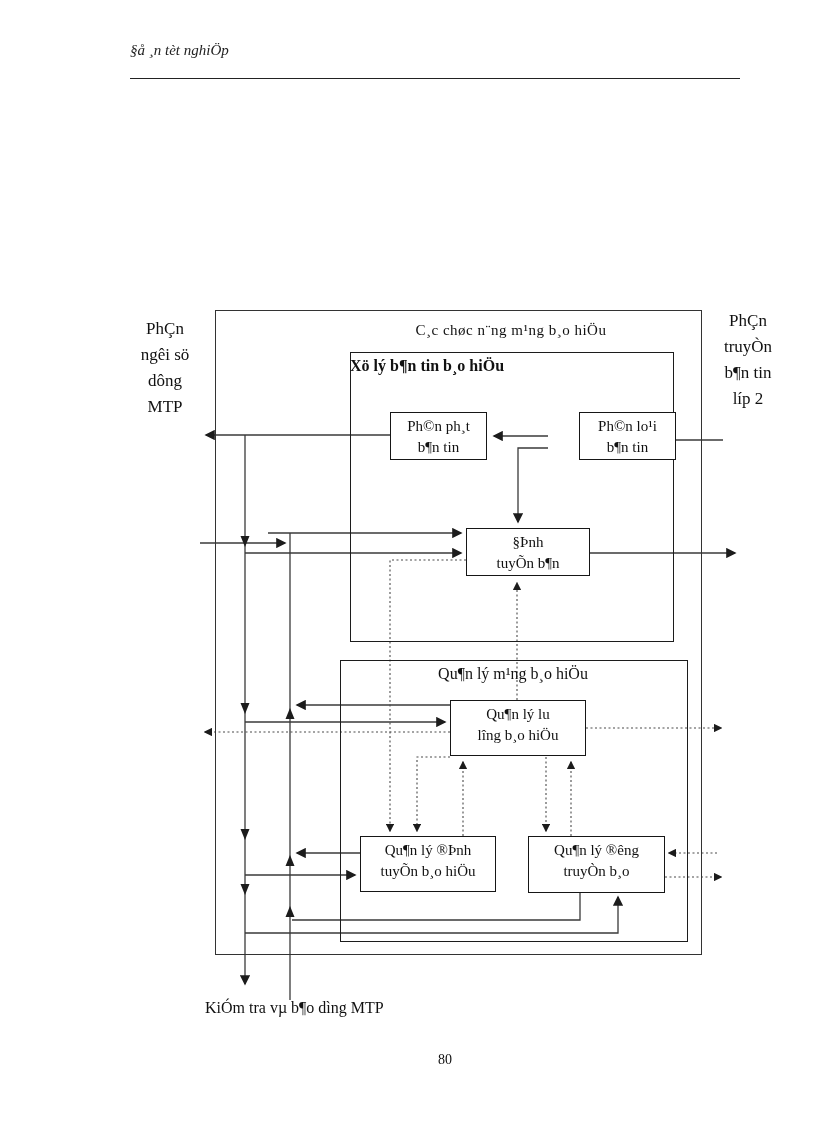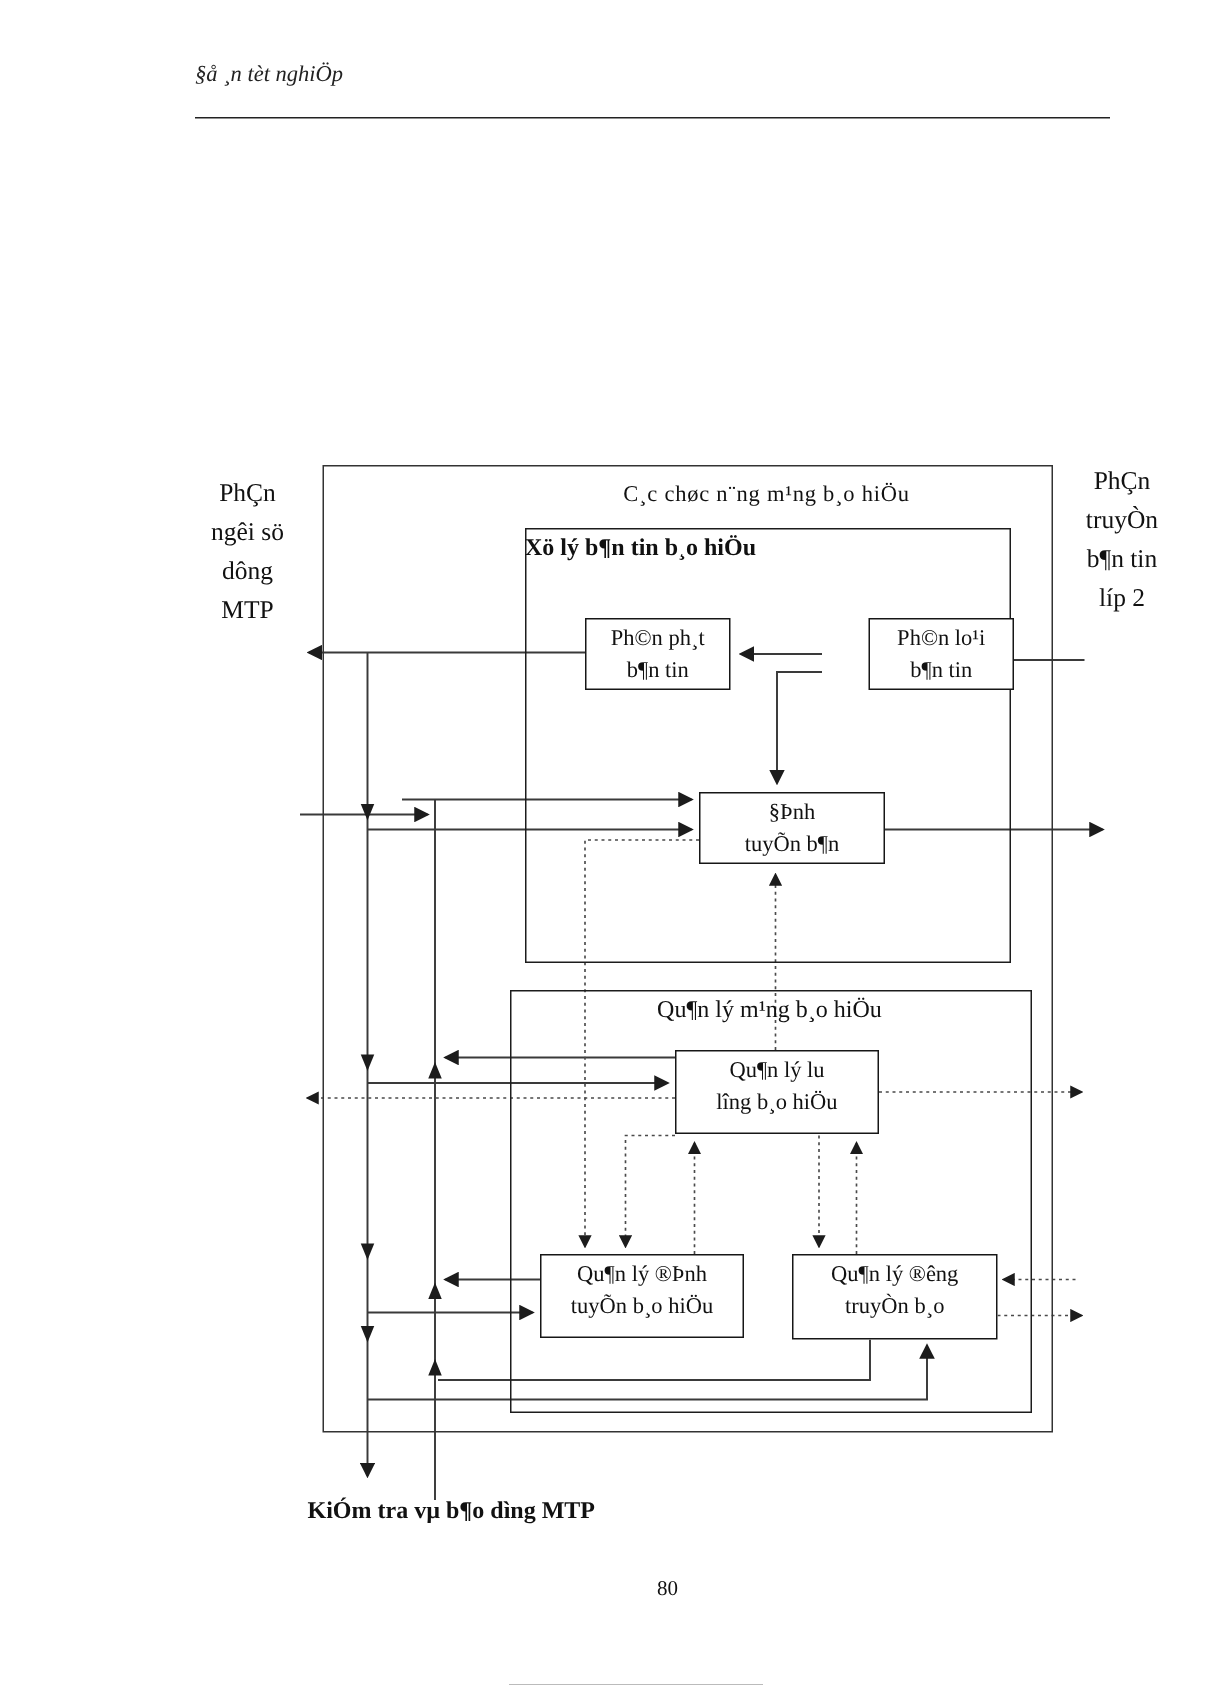--- a/index.html
+++ b/index.html
@@ -26,21 +26,21 @@
   .sbox{
     background:#fff;border:1.5px solid #161616;text-align:center;
     font-size:15px;line-height:21px;padding-top:3px;box-sizing:border-box;
   }
   .sbox.phan-phat{left:390px;top:412px;width:97px;height:48px;}
   .sbox.phan-loai{left:540px;top:412px;width:97px;height:48px;margin-left:39px;}
   .sbox.dinh-tuyen{left:466px;top:528px;width:124px;height:48px;}
   .sbox.luu-luong{left:450px;top:700px;width:136px;height:56px;}
   .sbox.ql-dinh-tuyen{left:360px;top:836px;width:136px;height:56px;}
   .sbox.ql-duong-truyen{left:528px;top:836px;width:137px;height:57px;}
-  .bottom-label{left:205px;top:999px;font-size:16px;font-weight:bold;}
+  .bottom-label{left:205px;top:999px;font-size:16px;}
   .page-num{left:405px;top:1052px;width:80px;text-align:center;font-size:14px;}
   svg.wires{left:0;top:0;pointer-events:none;}
 </style>
 </head>
 <body>
 
 <div class="page">
 
   <svg class="wires abs" width="816" height="1123" viewBox="0 0 816 1123">
     <defs>

